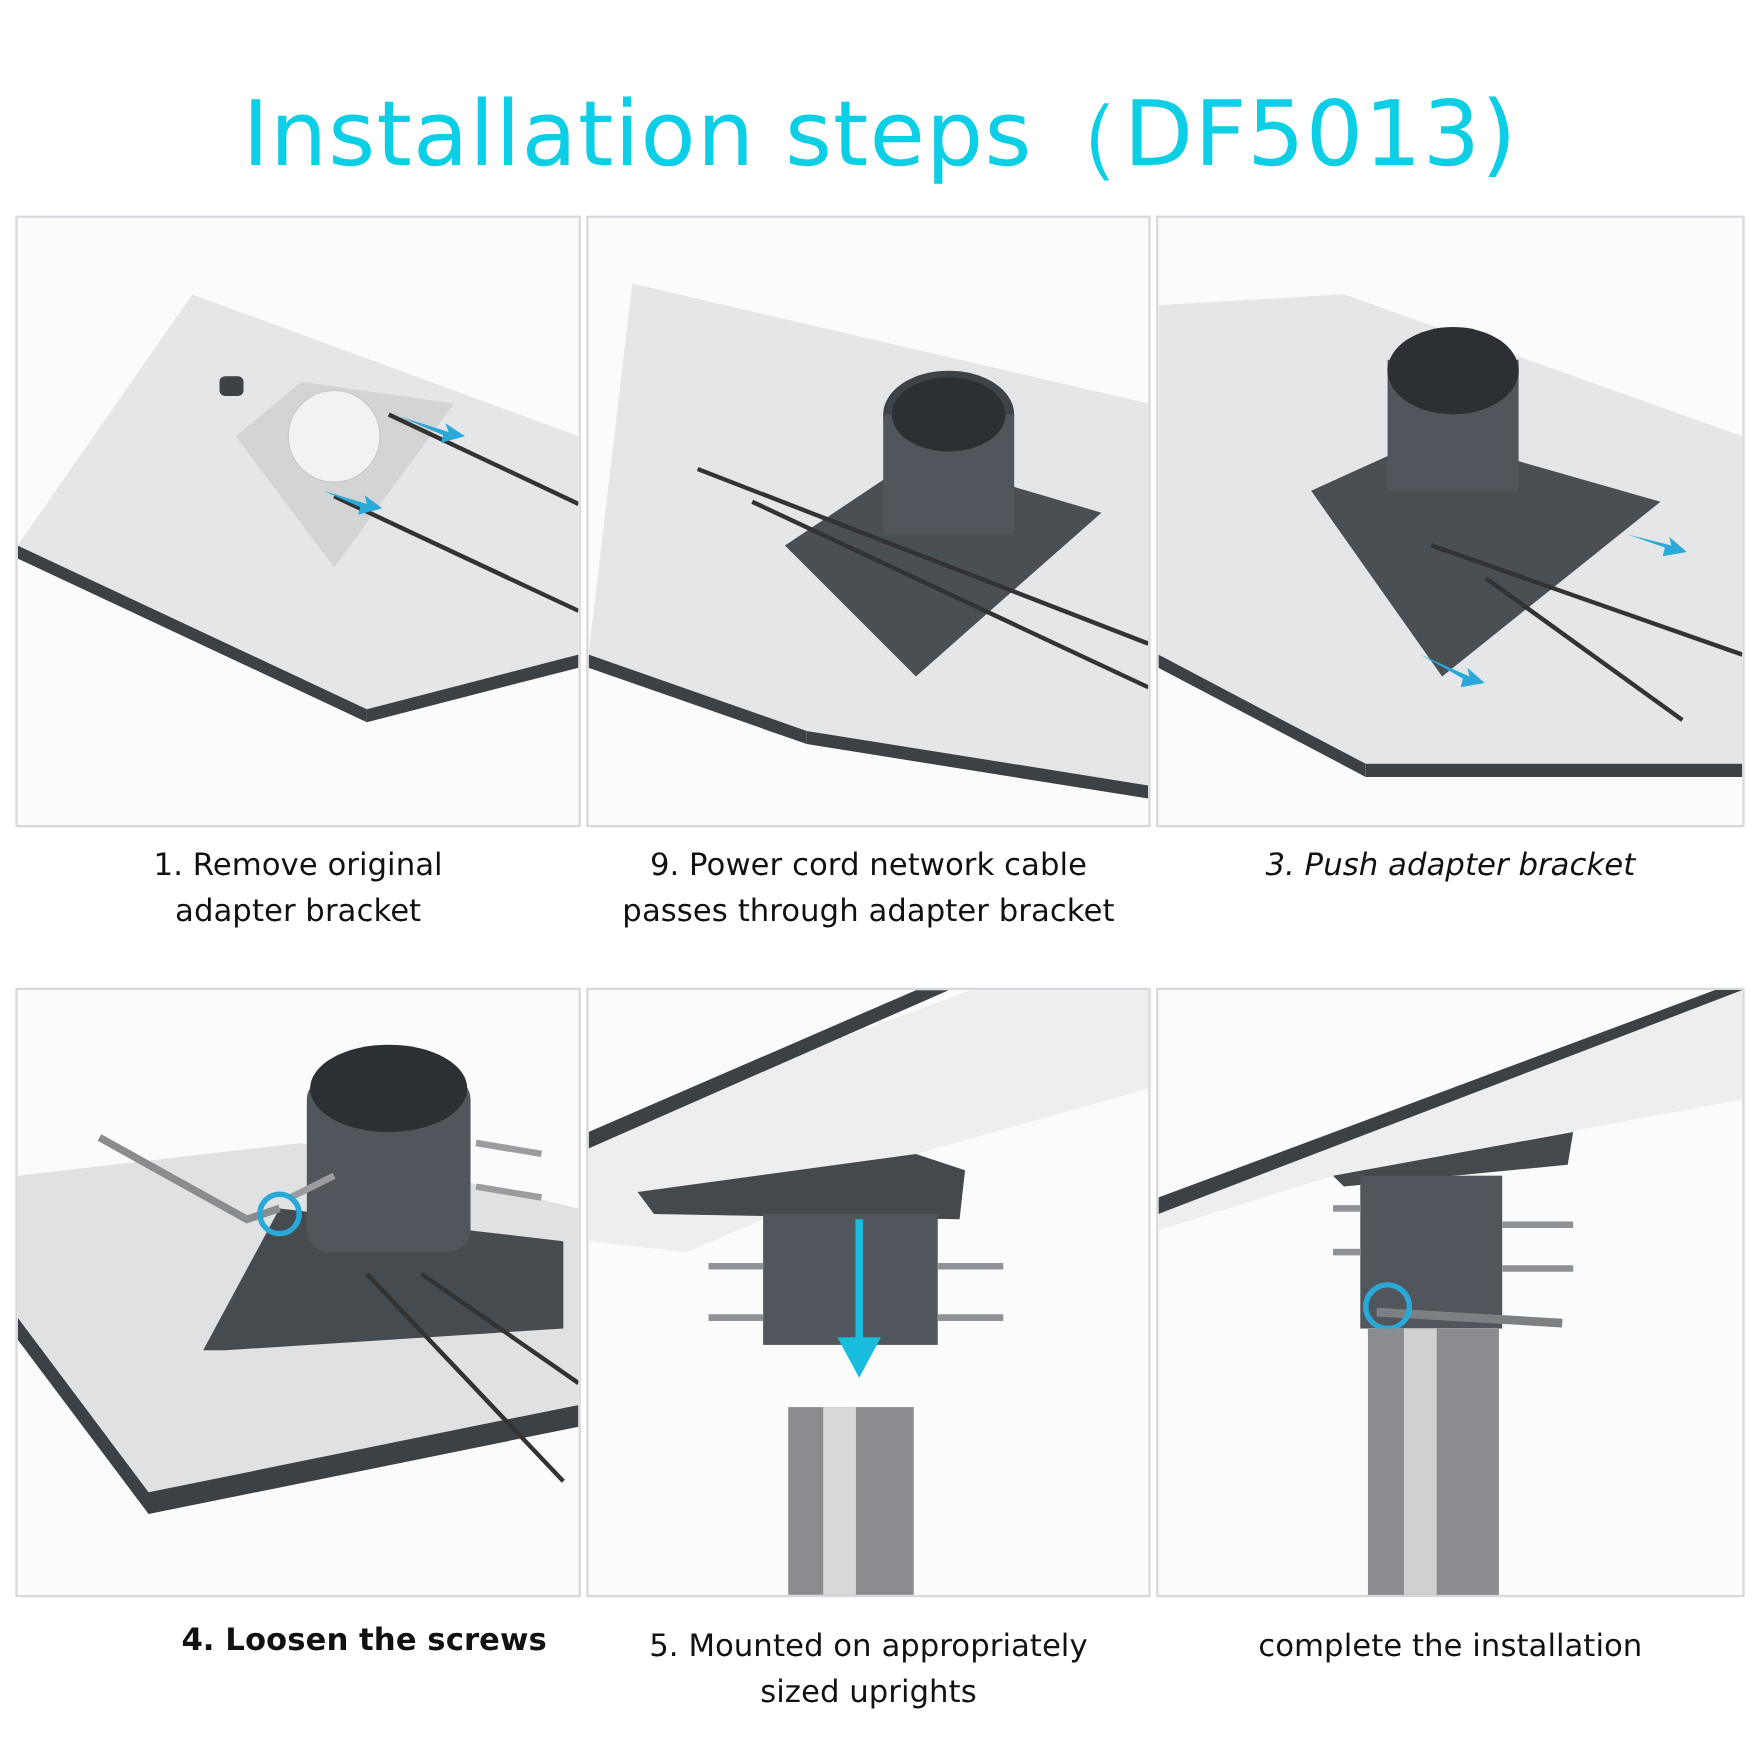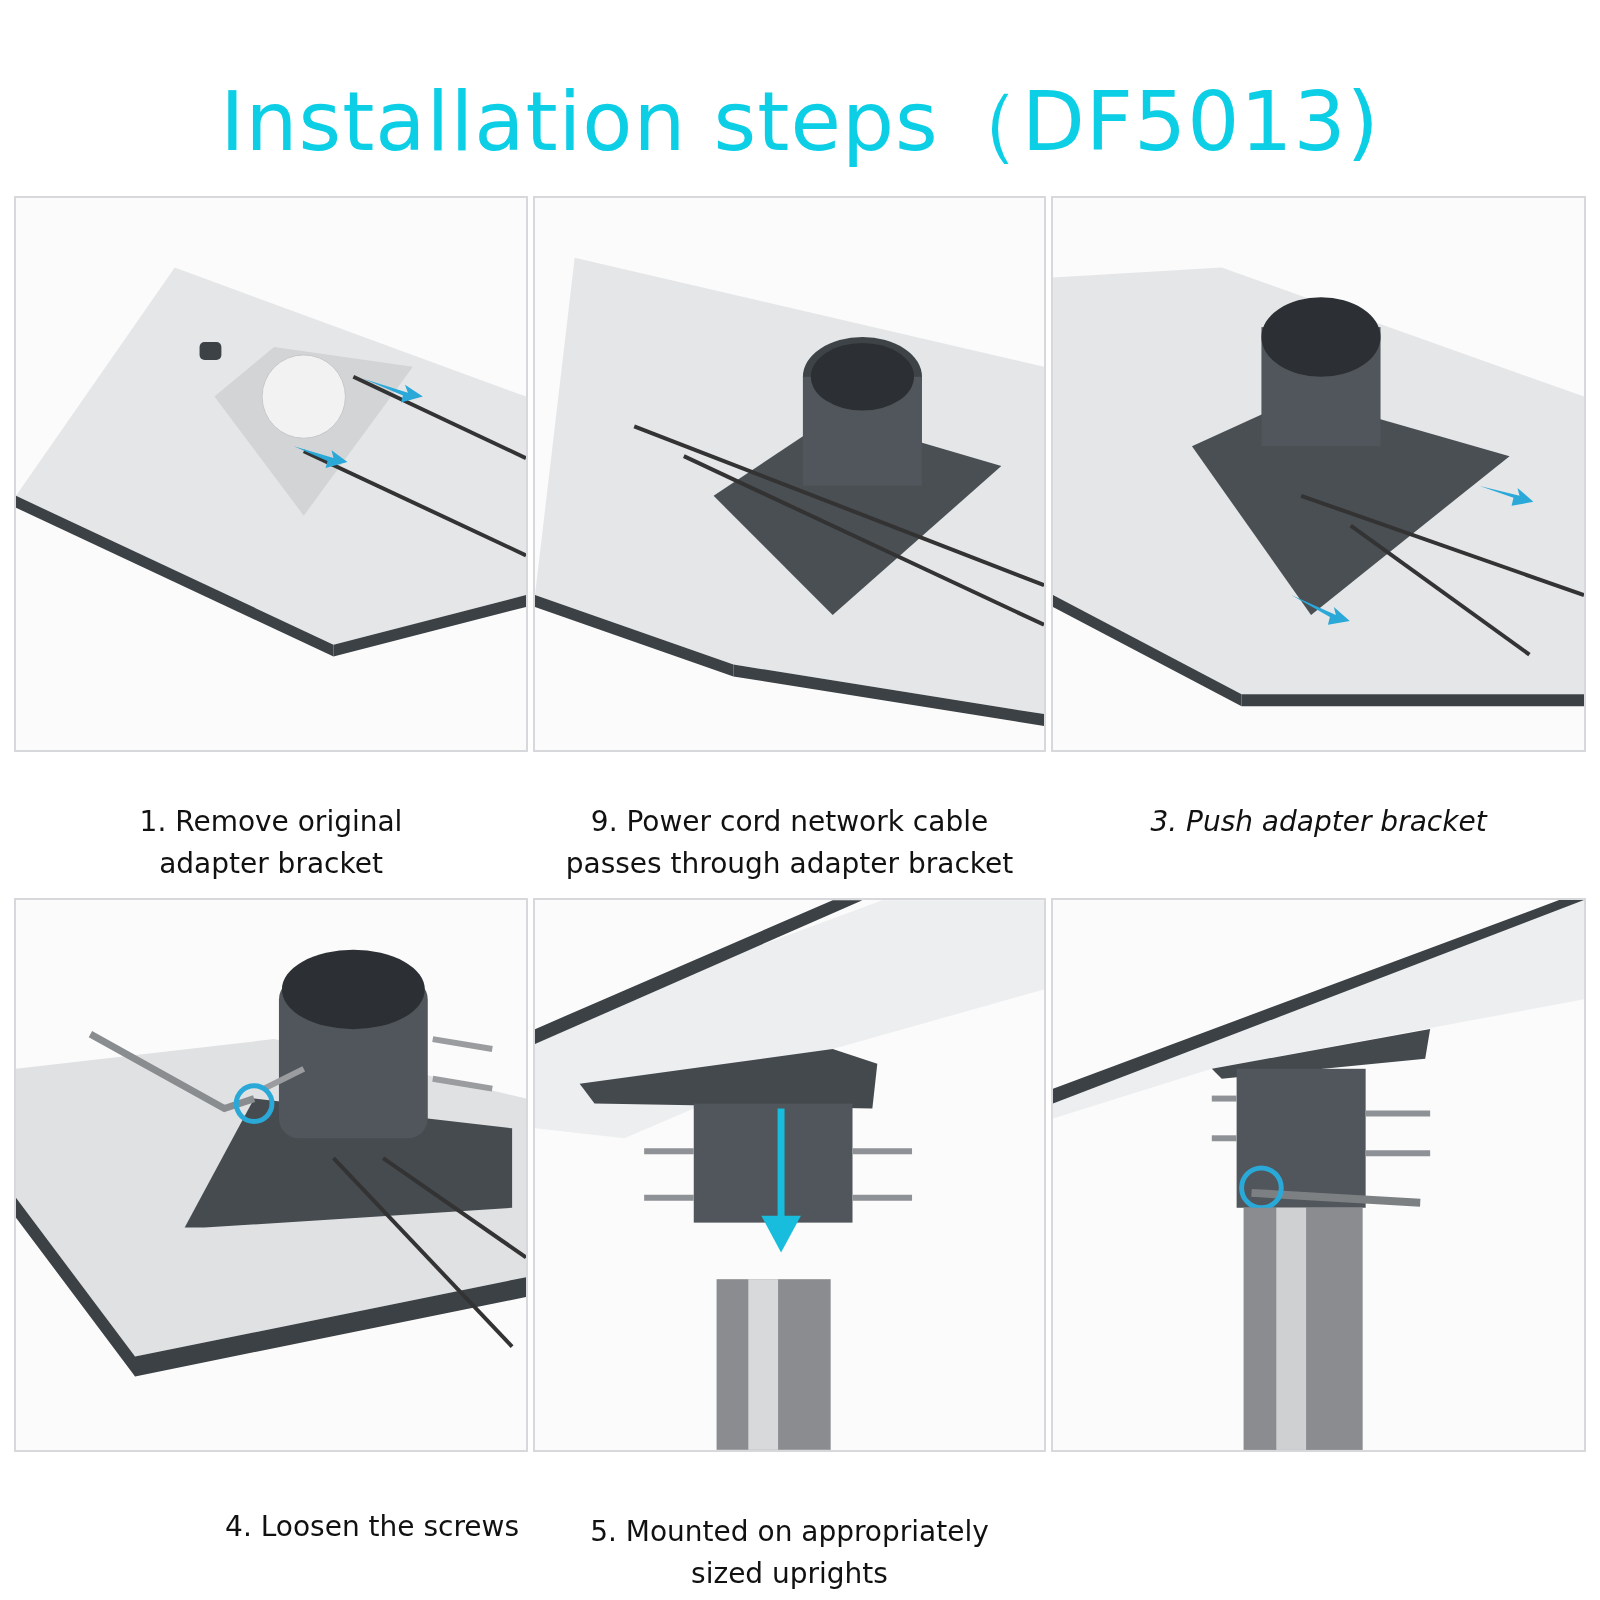--- a/index.html
+++ b/index.html
@@ -1,20 +1,20 @@
 <!DOCTYPE html>
 <html><head>
 <meta charset="utf-8">
 <style>
   html,body{margin:0;padding:0;background:#ffffff;}
   body{width:1600px;height:1600px;position:relative;overflow:hidden;font-family:"DejaVu Sans","Liberation Sans",sans-serif;}
   .title{position:absolute;left:0;top:52px;width:1600px;text-align:center;font-size:82px;color:#0ccfe6;letter-spacing:1px;font-family:"DejaVu Sans",sans-serif;margin-top:16px;}
   .panel{position:absolute;border:2px solid #d6d8db;background:#fbfbfb;box-sizing:border-box;overflow:hidden;}
   .panel svg{position:absolute;left:0;top:0;width:100%;height:100%;}
-  .caption{position:absolute;text-align:center;font-size:28px;line-height:42px;color:#111;margin-top:36px;}
+  .caption{position:absolute;text-align:center;font-size:28px;line-height:42px;color:#111;}
 </style>
 </head>
 <body>
 
 <div class="title">Installation steps（DF5013)</div>
 
 <div class="panel" style="left:14px;top:196px;width:514px;height:556px;">
   <svg viewBox="0 0 514 556">
     <polygon points="0,300 160,70 514,200 514,400 320,450" fill="#e4e6e8"></polygon>
     <polygon points="0,300 320,450 320,462 0,312" fill="#3c4145"></polygon>
@@ -83,21 +83,21 @@
     <ellipse cx="340" cy="90" rx="72" ry="40" fill="#2c3034"></ellipse>
     <polyline points="75,135 210,210 240,200" fill="none" stroke="#8a8d90" stroke-width="7"></polyline>
     <line x1="250" y1="190" x2="290" y2="170" stroke="#9a9c9f" stroke-width="6"></line>
     <line x1="420" y1="140" x2="480" y2="150" stroke="#9a9c9f" stroke-width="6"></line>
     <line x1="420" y1="180" x2="480" y2="190" stroke="#9a9c9f" stroke-width="6"></line>
     <circle cx="240" cy="205" r="18" fill="none" stroke="#2aa8d8" stroke-width="5"></circle>
     <line x1="320" y1="260" x2="500" y2="450" stroke="#333" stroke-width="4"></line>
     <line x1="370" y1="260" x2="514" y2="360" stroke="#333" stroke-width="4"></line>
   </svg>
 </div>
-<div class="caption" style="left:5px;top:1470px;width:514px;text-align:right;padding-left:92px;box-sizing:border-box;">
+<div class="caption" style="left:28px;top:1470px;width:514px;text-align:center;padding-left:92px;box-sizing:border-box;font-weight:bold;">
   <div>4. Loosen the screws</div>
 </div>
 
 <div class="panel" style="left:533px;top:898px;width:513px;height:554px;">
   <svg viewBox="0 0 513 554">
     <polygon points="0,130 350,0 513,0 513,90 300,150 90,240 0,230" fill="#eceef0"></polygon>
     <polygon points="0,130 300,0 330,0 0,145" fill="#3c4145"></polygon>
     <polygon points="45,185 300,150 345,165 340,210 60,205" fill="#44494e"></polygon>
     <rect x="160" y="205" width="160" height="120" fill="#50565b"></rect>
     <g stroke="#8e9195" stroke-width="6">
@@ -131,13 +131,14 @@
         <line x1="315" y1="215" x2="380" y2="215"></line>
         <line x1="315" y1="255" x2="380" y2="255"></line>
       </g>
     <line x1="200" y1="295" x2="370" y2="305" stroke="#7d8083" stroke-width="8"></line>
     <circle cx="210" cy="290" r="20" fill="none" stroke="#2aa8d8" stroke-width="5"></circle>
     <rect x="192" y="310" width="120" height="244" fill="#8a8c8f"></rect>
     <rect x="225" y="310" width="30" height="244" fill="#cfd0d1"></rect>
   </svg>
 </div>
 <div class="caption" style="left:1051px;top:1475px;width:535px;">
+  <div>complete the installation</div>
 </div>
 
 </body></html>

